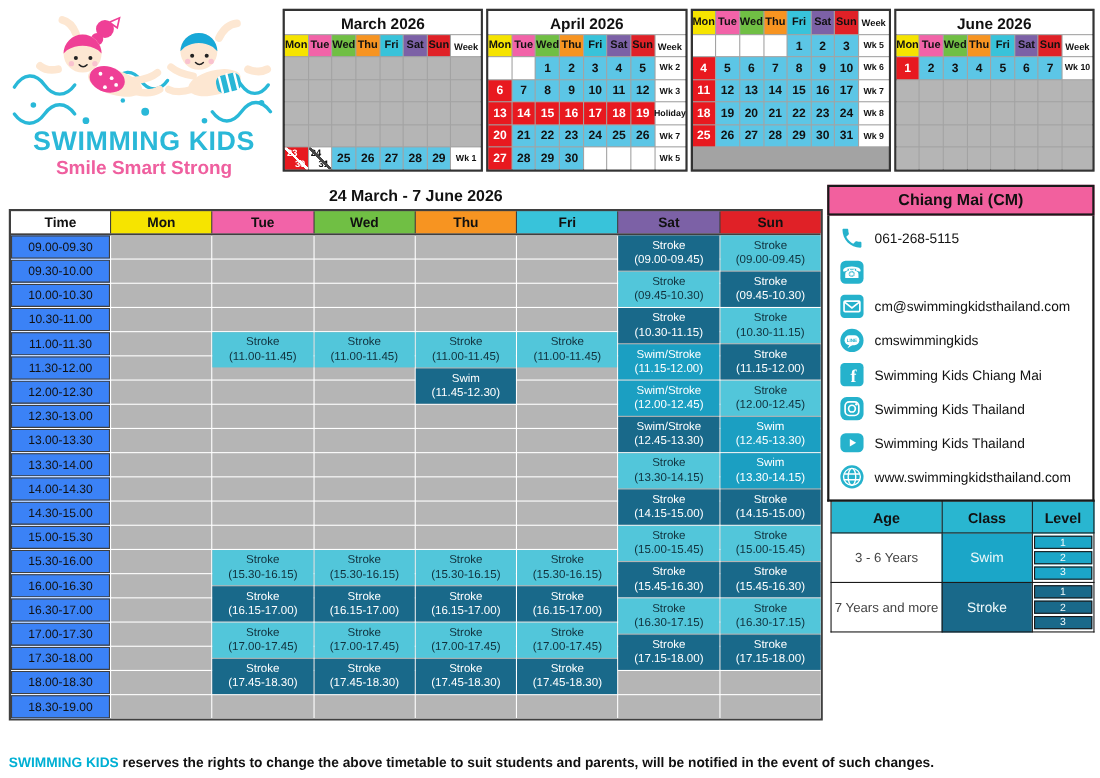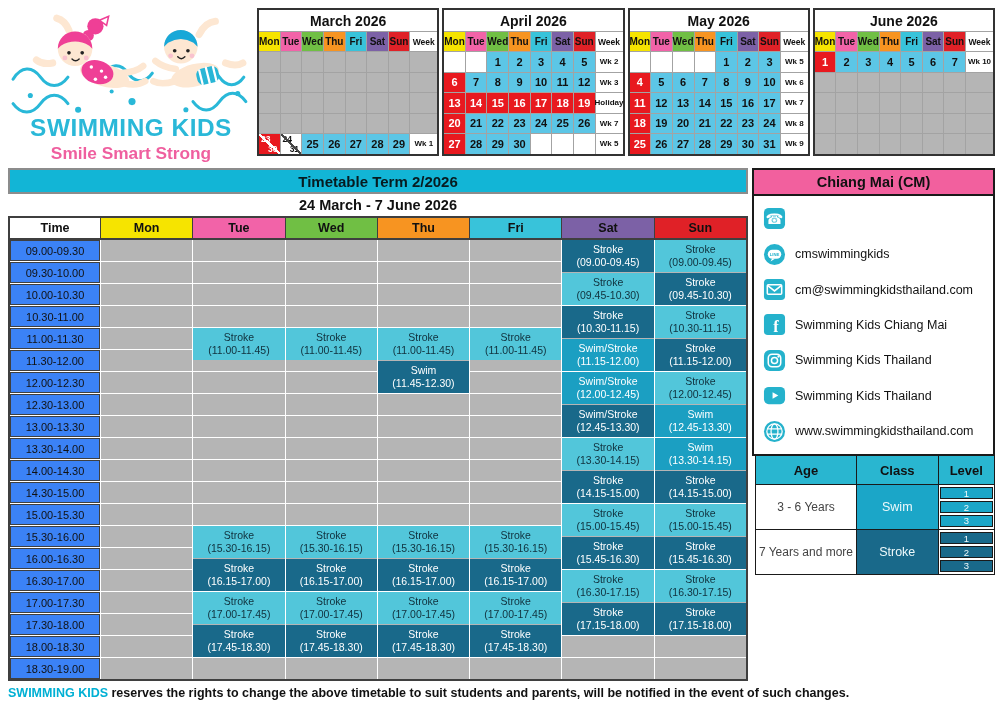--- a/index.html
+++ b/index.html
@@ -257,21 +257,20 @@
         <div class="cd closed">27</div>
         <div class="cd open">28</div>
         <div class="cd open">29</div>
         <div class="cd open">30</div>
         <div class="cd blank"></div>
         <div class="cd blank"></div>
         <div class="cd blank"></div>
         <div class="wk">Wk 5</div>
       </div>
       <div class="calendar">
-        <div class="cal-title">May 2026</div>
         <div class="cal-h" style="background: rgb(246, 228, 0);">Mon</div>
         <div class="cal-h" style="background: rgb(242, 99, 168);">Tue</div>
         <div class="cal-h" style="background: rgb(112, 191, 68);">Wed</div>
         <div class="cal-h" style="background: rgb(247, 148, 33);">Thu</div>
         <div class="cal-h" style="background: rgb(56, 195, 218);">Fri</div>
         <div class="cal-h" style="background: rgb(124, 97, 166);">Sat</div>
         <div class="cal-h" style="background: rgb(224, 33, 39);">Sun</div>
         <div class="cal-h cal-h-week" style="background: rgb(255, 255, 255);">Week</div>
         <div class="cd blank"></div>
         <div class="cd blank"></div>
@@ -361,23 +360,20 @@
         <div class="cd out"></div>
         <div class="cd out"></div>
         <div class="cd out"></div>
         <div class="cd out"></div>
         <div class="cd out"></div>
         <div class="wk out"></div>
       </div>
     </div>
 
   <div id="timetable-block">
-    <div class="tt-titlebar">
-      <span>Timetable Term 2/2026</span>
-    </div>
     <div class="tt-sub">24 March - 7 June 2026</div>
     <div class="tt-table">
       <div class="tt-head">
           <div class="hc" style="background: rgb(255, 255, 255);">Time</div>
           <div class="hc" style="background: rgb(246, 228, 0);">Mon</div>
           <div class="hc" style="background: rgb(242, 99, 168);">Tue</div>
           <div class="hc" style="background: rgb(112, 191, 68);">Wed</div>
           <div class="hc" style="background: rgb(247, 148, 33);">Thu</div>
           <div class="hc" style="background: rgb(56, 195, 218);">Fri</div>
           <div class="hc" style="background: rgb(124, 97, 166);">Sat</div>
@@ -729,46 +725,54 @@
   </div>
 
   <div id="contact">
     <div class="contact-head">
       <span>Chiang Mai (CM)</span>
     </div>
     <div class="contact-body">
         <div class="c-item">
           <span class="c-icon">
             <svg viewBox="0 0 24 24">
+              <path fill="#25b2cc" d="M6.62 10.79c1.44 2.83 3.76 5.14 6.59 6.59l2.2-2.21c.27-.27.67-.36 1.02-.24 1.12.37 2.33.57 3.57.57.55 0 1 .45 1 1V20c0 .55-.45 1-1 1-9.39 0-17-7.61-17-17 0-.55.45-1 1-1h3.5c.55 0 1 .45 1 1 0 1.25.2 2.45.57 3.57.11.35.03.74-.25 1.02l-2.2 2.2z"></path>
+            </svg>
+          </span>
+          <span>061-268-5115</span>
+        </div>
+        <div class="c-item">
+          <span class="c-icon">
+            <svg viewBox="0 0 24 24">
               <rect x="1" y="1" width="22" height="22" rx="5" fill="#25b2cc"></rect>
               <text x="12" y="17.5" font-size="15" text-anchor="middle" fill="#fff">☎</text>
             </svg>
           </span>
           <span></span>
+        </div>
+        <div class="c-item">
+          <span class="c-icon">
+            <svg viewBox="0 0 24 24">
+              <rect x="1" y="1" width="22" height="22" rx="4" fill="#25b2cc"></rect>
+              <rect x="4.5" y="7" width="15" height="10" rx="1" fill="none" stroke="#fff" stroke-width="1.6"></rect>
+              <path d="M5 8 l7 5.5 L19 8" fill="none" stroke="#fff" stroke-width="1.6"></path>
+            </svg>
+          </span>
+          <span>cm@swimmingkidsthailand.com</span>
         </div>
         <div class="c-item">
           <span class="c-icon">
             <svg viewBox="0 0 24 24">
               <circle cx="12" cy="12" r="11" fill="#25b2cc"></circle>
               <rect x="5" y="7" width="14" height="9.5" rx="4.7" fill="#fff"></rect>
               <path d="M9.5 16.2 L7.8 19.4 L12.5 16.4 Z" fill="#fff"></path>
               <text x="12" y="13.7" font-size="4.4" font-weight="bold" text-anchor="middle" fill="#25b2cc">LINE</text>
             </svg>
           </span>
           <span>cmswimmingkids</span>
-        </div>
-        <div class="c-item">
-          <span class="c-icon">
-            <svg viewBox="0 0 24 24">
-              <rect x="1" y="1" width="22" height="22" rx="4" fill="#25b2cc"></rect>
-              <rect x="4.5" y="7" width="15" height="10" rx="1" fill="none" stroke="#fff" stroke-width="1.6"></rect>
-              <path d="M5 8 l7 5.5 L19 8" fill="none" stroke="#fff" stroke-width="1.6"></path>
-            </svg>
-          </span>
-          <span>cm@swimmingkidsthailand.com</span>
         </div>
         <div class="c-item">
           <span class="c-icon">
             <svg viewBox="0 0 24 24">
               <rect x="1" y="1" width="22" height="22" rx="4" fill="#25b2cc"></rect>
               <text x="13.5" y="19.5" font-size="17" font-weight="bold" text-anchor="middle" fill="#fff" font-family="Liberation Serif,serif">f</text>
             </svg>
           </span>
           <span>Swimming Kids Chiang Mai</span>
         </div>

